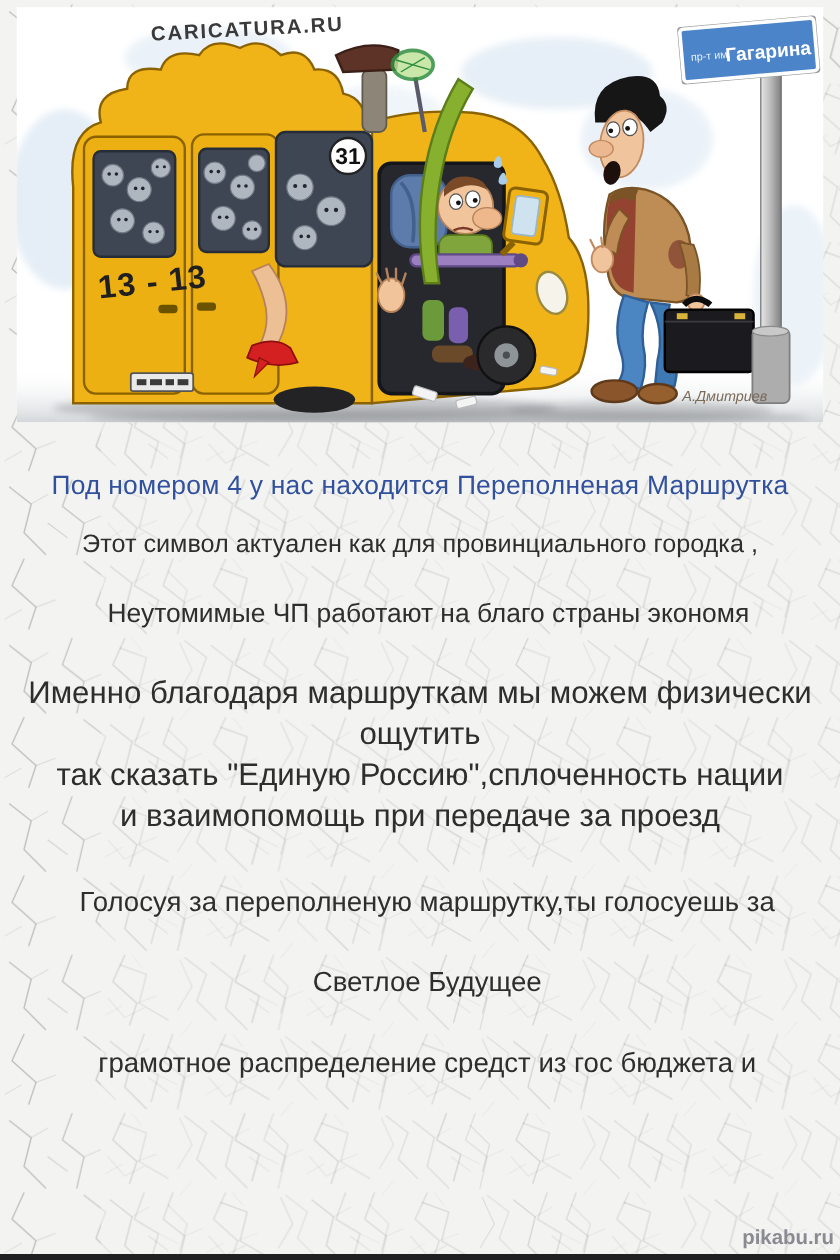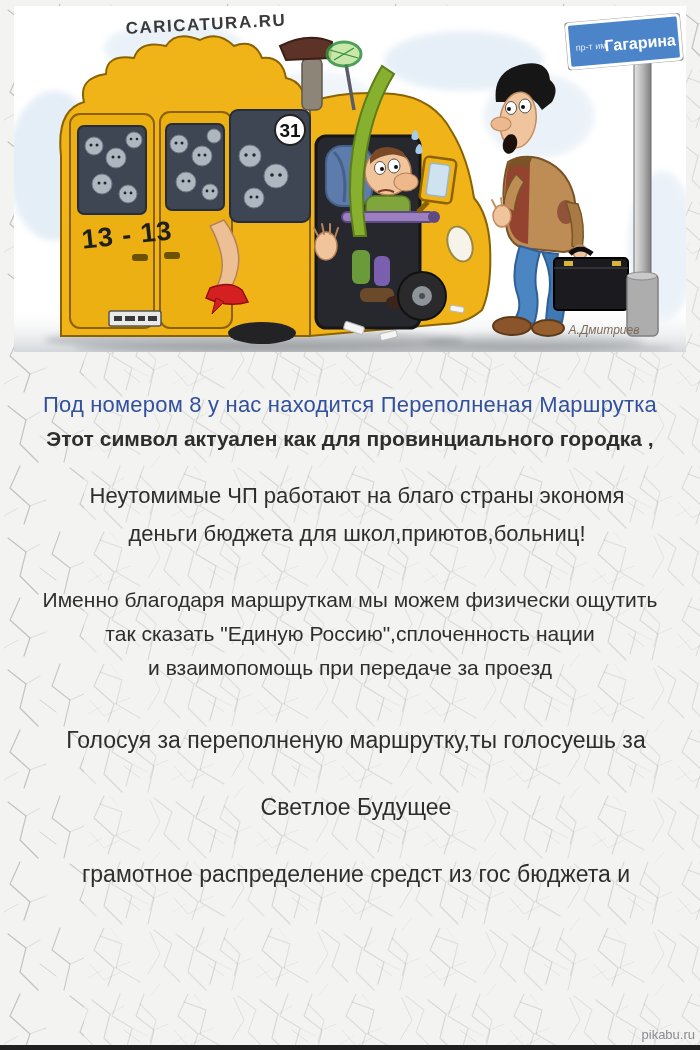--- a/index.html
+++ b/index.html
@@ -15,31 +15,31 @@
   }
   .cartoon-panel svg{display:block;width:100%;height:100%;}
   .caption{
     position:absolute;top:360px;left:0;right:0;z-index:1;
     text-align:center;color:#2e2e2e;
   }
   .caption .heading{
     margin-top:32px;font-size:22px;letter-spacing:.2px;color:#31519e;
   }
   .caption .para{margin:0;}
-  .caption .p1{margin-top:1px;font-weight:bold;}
+  .caption .p1{margin-top:16px;}
   .caption .p1 .line{line-height:40px;font-size:21px;}
   .caption .p2{margin-top:18px;padding-left:14px;}
   .caption .p2 .line{line-height:38px;font-size:22px;}
   .caption .p3{margin-top:30px;}
-  .caption .p3 .line{line-height:34px;font-size:21px;}
+  .caption .p3 .line{line-height:34px;font-size:26px;}
   .caption .p4{margin-top:22px;padding-left:12px;}
   .caption .p4 .line{line-height:67px;font-size:23px;}
   .watermark{
     position:absolute;right:5px;bottom:8px;z-index:2;
-    font-size:13px;font-weight:normal;color:#8a8a92;
+    font-size:17px;font-weight:bold;color:#8a8a92;
   }
   .bottom-bar{
     position:absolute;left:0;right:0;bottom:0;height:5px;
     background:#202023;z-index:2;
   }
   svg text{font-family:"Liberation Sans",sans-serif;}
 </style>
 </head>
 <body>
 
@@ -292,29 +292,28 @@
           <text x="578" y="41" text-anchor="middle" font-size="9" fill="#e8f0fa">пр-т им.</text>
           <text x="626" y="44" text-anchor="middle" font-size="16" font-weight="bold" fill="#ffffff">Гагарина</text>
         </g>
       </g>
 
       <text x="590" y="328" text-anchor="middle" font-size="12" font-style="italic" fill="#7a6a58">А.Дмитриев</text>
     </svg>
   </div>
 
   <div class="caption">
-    <div class="heading">Под номером 8 у нас находится Переполненая Маршрутка</div>
+    <div class="heading">Под номером 4 у нас находится Переполненая Маршрутка</div>
 
     <div class="para p1">
       <div class="line">Этот символ актуален как для провинциального городка ,</div>
     </div>
 
     <div class="para p2">
       <div class="line">Неутомимые ЧП работают на благо страны экономя</div>
-      <div class="line">деньги бюджета  для школ,приютов,больниц!</div>
     </div>
 
     <div class="para p3">
       <div class="line">Именно благодаря маршруткам мы можем физически ощутить</div>
       <div class="line">так сказать "Единую Россию",сплоченность нации</div>
       <div class="line">и взаимопомощь при передаче за проезд</div>
     </div>
 
     <div class="para p4">
       <div class="line">Голосуя за переполненую маршрутку,ты голосуешь за</div>

